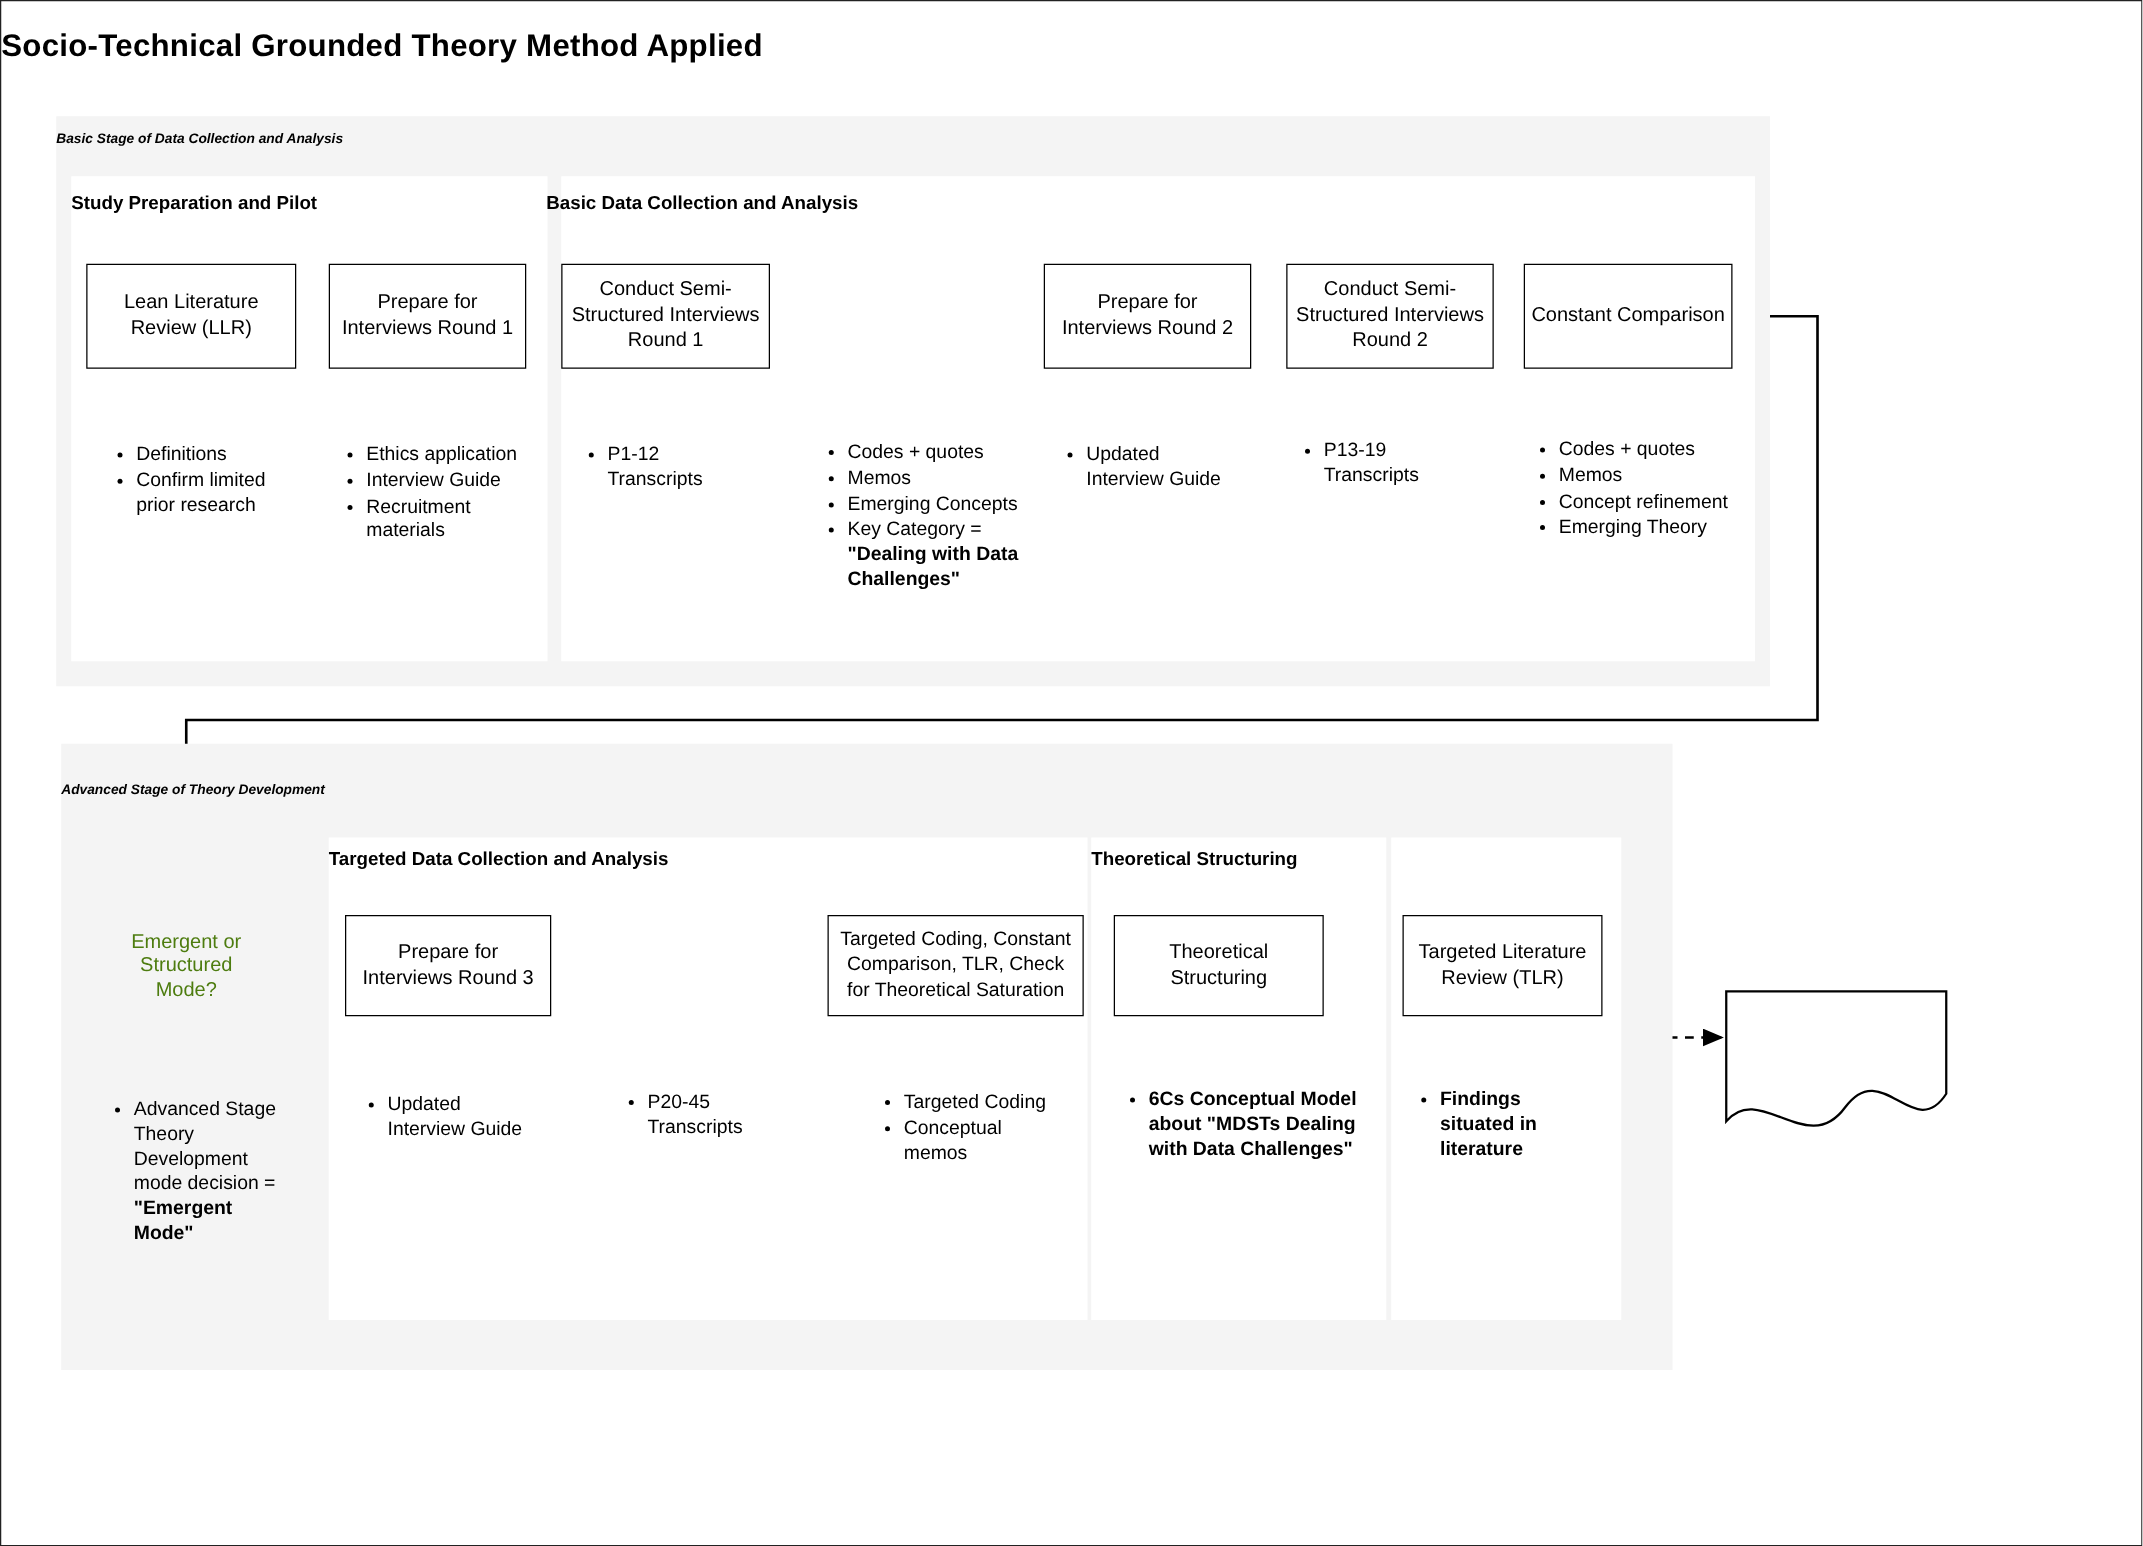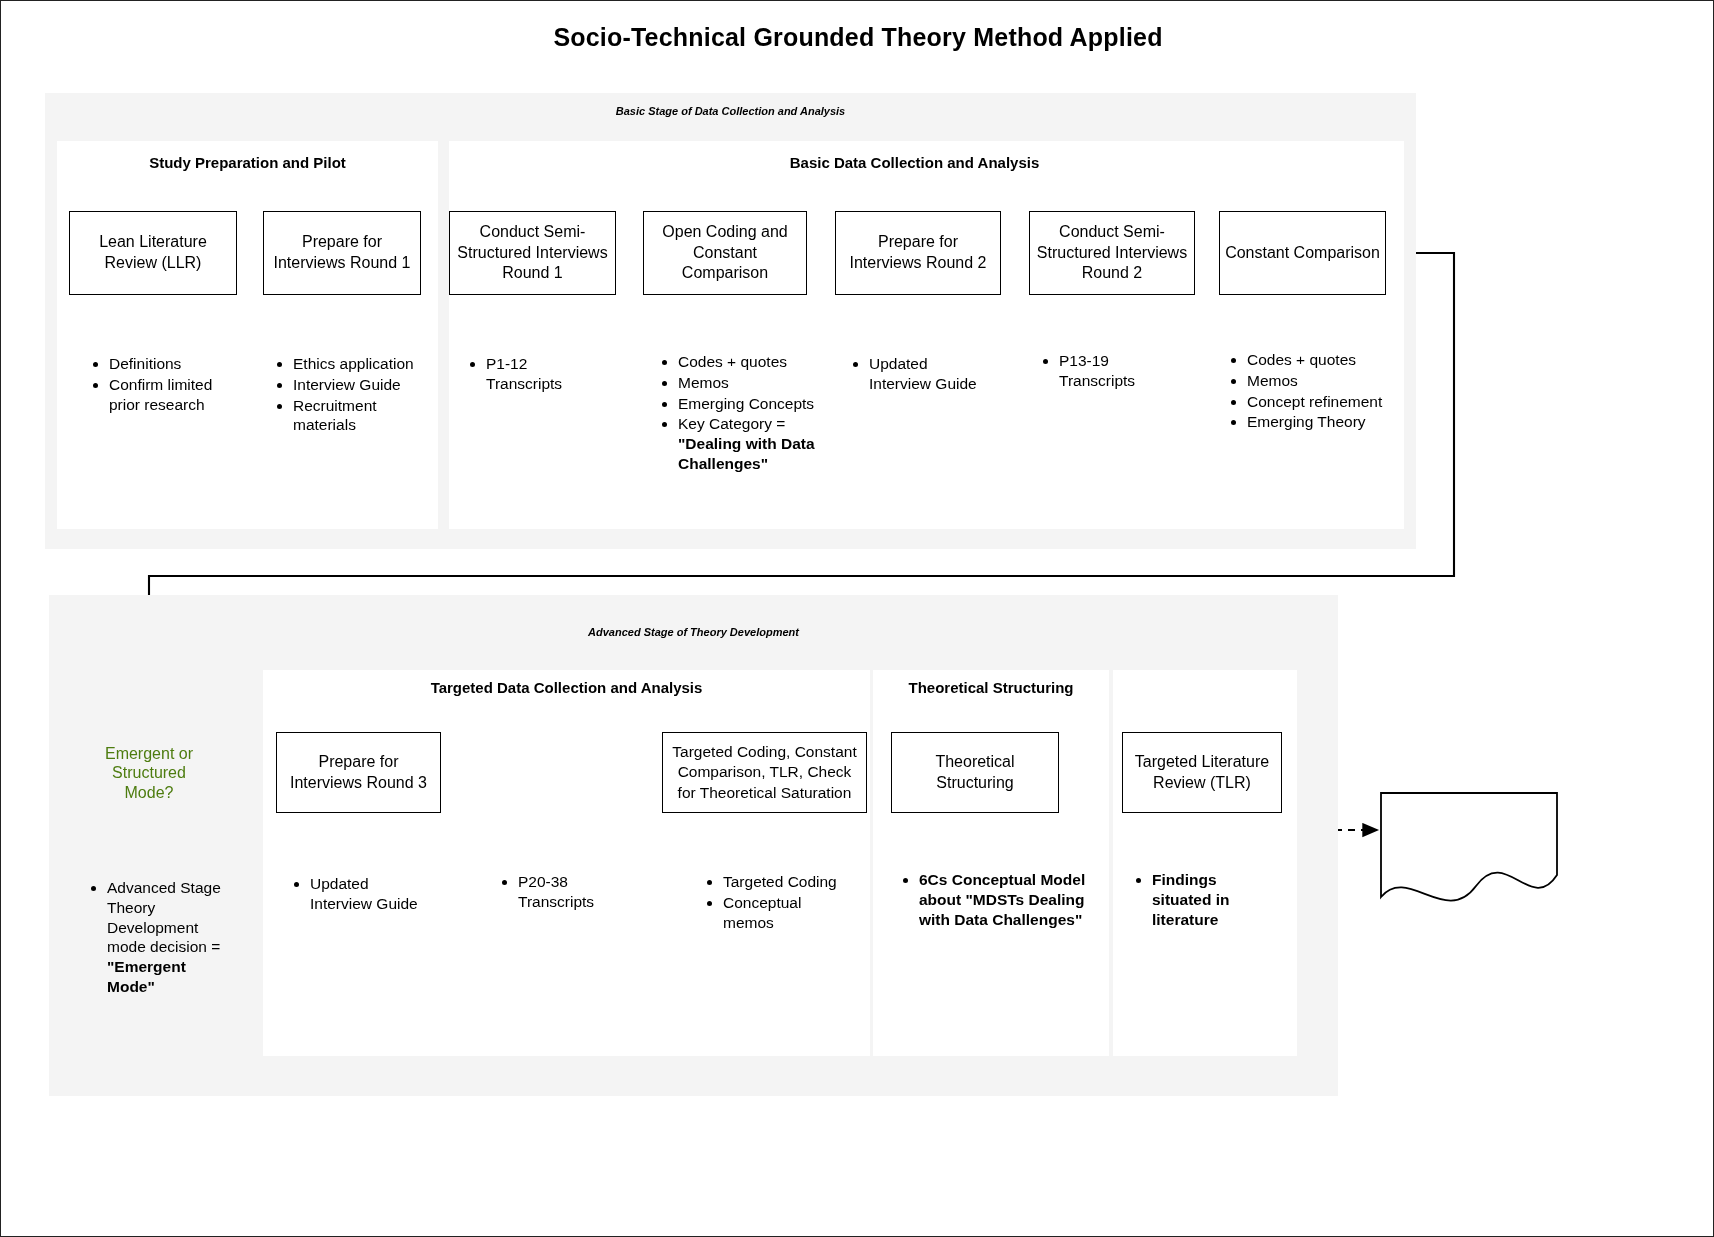--- a/index.html
+++ b/index.html
@@ -1,21 +1,21 @@
 <!DOCTYPE html>
 <html><head>
 <meta charset="utf-8">
 <style>
   html,body{margin:0;padding:0;background:#fff;}
   body{width:1714px;height:1237px;font-family:"Liberation Sans",sans-serif;}
   #stage{position:relative;width:1714px;height:1237px;background:#fff;
          border:1px solid #222;box-sizing:border-box;overflow:hidden;}
   .panel{position:absolute;background:#f4f4f4;}
   .subpanel{position:absolute;background:#ffffff;}
-  .ttl{position:absolute;font-weight:bold;text-align:center;color:#000;}
+  .ttl{position:absolute;font-weight:bold;color:#000;}
   .maintitle{font-size:25px;letter-spacing:.2px;}
   .paneltitle{font-size:11px;font-style:italic;}
   .sectiontitle{font-size:15px;}
   .box{position:absolute;background:#fff;border:1.6px solid #000;
        box-sizing:border-box;display:flex;align-items:center;justify-content:center;
        text-align:center;font-size:16px;line-height:1.30;color:#000;padding:2px 4px;}
   .diamond{position:absolute;}
   .diamond .dlabel{position:absolute;left:0;top:0;width:100%;height:100%;
        display:flex;align-items:center;justify-content:center;text-align:center;
        font-size:16px;line-height:1.22;color:#4d7c0f;}
@@ -135,21 +135,20 @@
   <div class="subpanel" style="left:872px;top:669px;width:236px;height:386px;"></div>
   <div class="subpanel" style="left:1112px;top:669px;width:184px;height:386px;"></div>
 
   <div class="ttl paneltitle" style="left:48px;top:625px;width:1289px;">Advanced Stage of Theory Development</div>
   <div class="ttl sectiontitle" style="left:262px;top:678px;width:607px;">Targeted Data Collection and Analysis</div>
   <div class="ttl sectiontitle" style="left:872px;top:678px;width:236px;">Theoretical Structuring</div>
 
   <div class="box" style="left:68px;top:210px;width:168px;height:84px;">Lean Literature Review (LLR)</div>
   <div class="box" style="left:262px;top:210px;width:158px;height:84px;">Prepare for Interviews Round 1</div>
   <div class="box" style="left:448px;top:210px;width:167px;height:84px;">Conduct Semi-Structured Interviews Round 1</div>
-  <div class="box" style="left:642px;top:210px;width:164px;height:84px;">Open Coding and Constant Comparison</div>
   <div class="box" style="left:834px;top:210px;width:166px;height:84px;">Prepare for Interviews Round 2</div>
   <div class="box" style="left:1028px;top:210px;width:166px;height:84px;">Conduct Semi-Structured Interviews Round 2</div>
   <div class="box" style="left:1218px;top:210px;width:167px;height:84px;">Constant Comparison</div>
 
   <div class="box" style="left:275px;top:731px;width:165px;height:81px;">Prepare for Interviews Round 3</div>
   <div class="box" style="left:661px;top:731px;width:205px;height:81px;font-size:15.5px;">Targeted Coding, Constant Comparison, TLR, Check for Theoretical Saturation</div>
   <div class="box" style="left:890px;top:731px;width:168px;height:81px;">Theoretical Structuring</div>
   <div class="box" style="left:1121px;top:731px;width:160px;height:81px;">Targeted Literature Review (TLR)</div>
 
   <div class="diamond" style="left:91px;top:709px;width:114px;height:126px;">
@@ -226,21 +225,21 @@
   <div class="note" style="left:279px;top:862px;width:153px;">
     <div class="ncontent">
         <ul>
           <li>Updated Interview Guide</li>
         </ul>
       </div>
   </div>
   <div class="note" style="left:487px;top:860px;width:158px;">
     <div class="ncontent">
         <ul>
-          <li>P20-38 Transcripts</li>
+          <li>P20-45 Transcripts</li>
         </ul>
       </div>
   </div>
   <div class="note" style="left:692px;top:860px;width:158px;">
     <div class="ncontent">
         <ul>
           <li>Targeted Coding</li>
           <li>Conceptual memos</li>
         </ul>
       </div>

